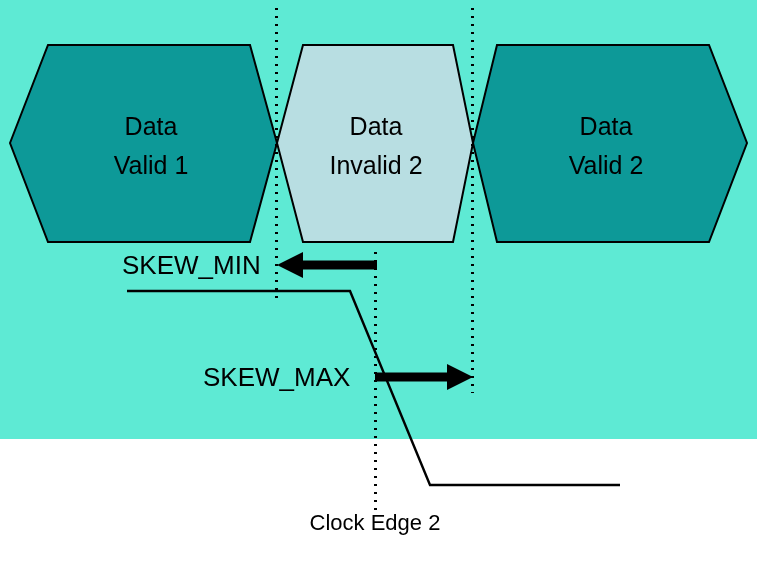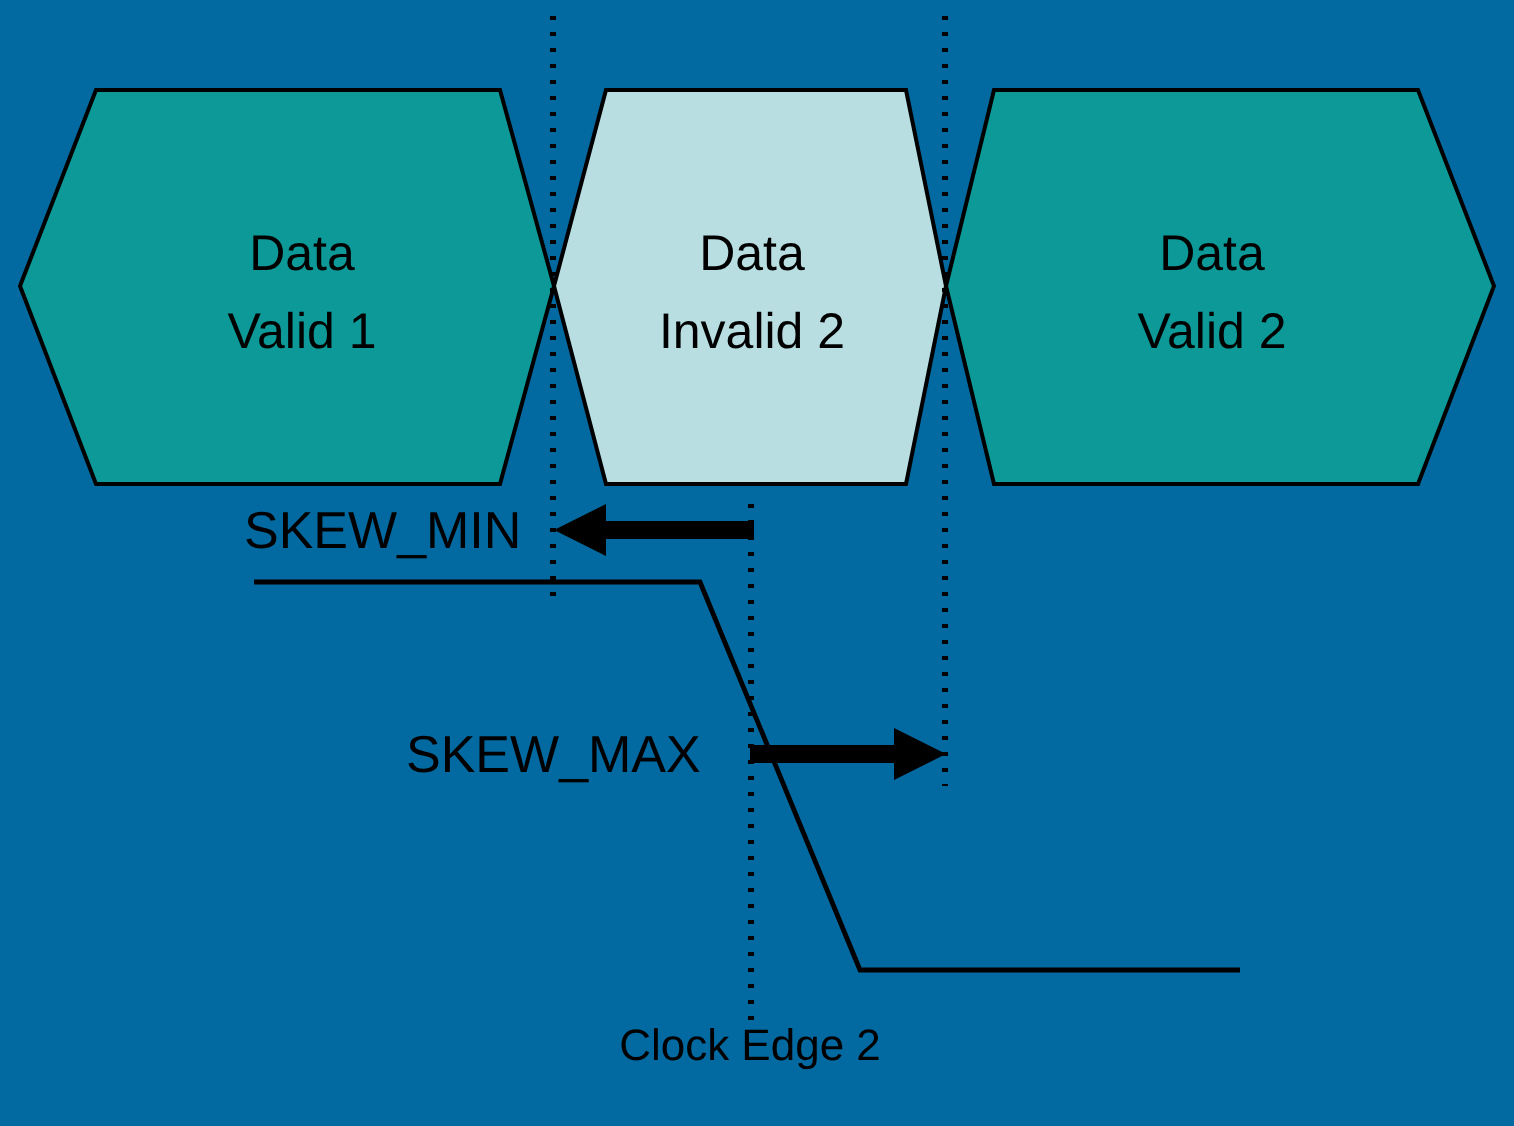--- a/index.html
+++ b/index.html
@@ -9,22 +9,22 @@
   }
   body {
     width: 757px;
     height: 563px;
     font-family: "Liberation Sans", sans-serif;
     overflow: hidden;
   }
   #diagram-root {
     position: relative;
     width: 757px;
-    height: 563px;
-    background: #0369a1;
+    height: 439px;
+    background: #5eead4;
   }
   svg.timing-svg {
     display: block;
     width: 757px;
     height: 563px;
   }
   text.hex-label {
     font-family: "Liberation Sans", sans-serif;
     font-size: 25px;
     fill: #000000;

